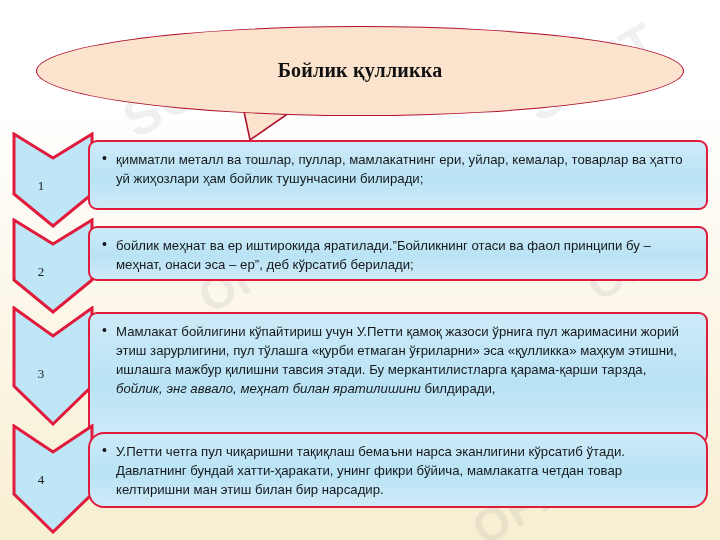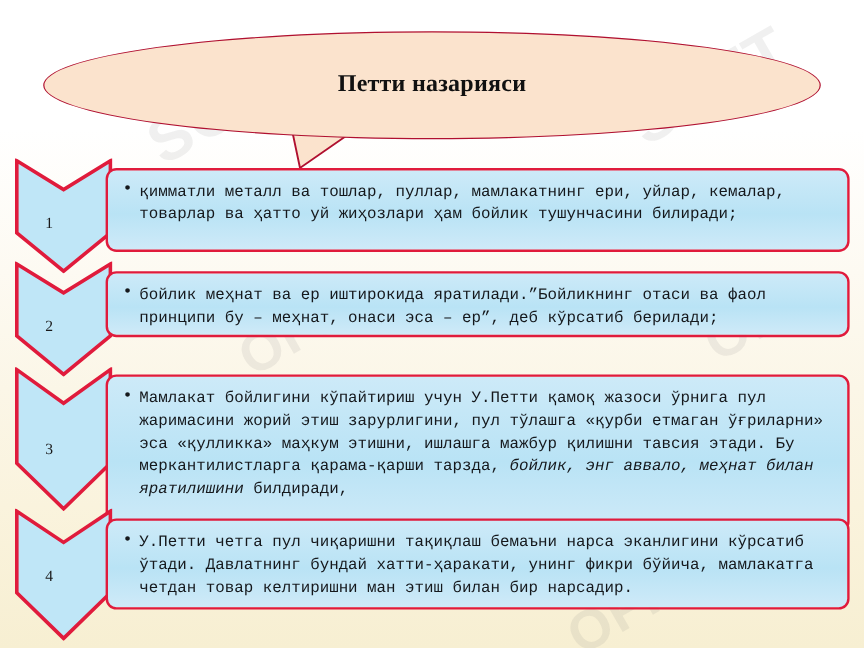--- a/index.html
+++ b/index.html
@@ -123,21 +123,21 @@
     background: linear-gradient(to bottom, #cdeaf8 0%, #b9e3f5 55%, #cfeaf8 100%);
     padding: 8px 14px 8px 10px;
   }
   .box ul {
     margin: 0;
     padding: 0 0 0 16px;
     list-style: none;
   }
   .box li {
     position: relative;
-    font-family: Liberation Mono, monospace;
+    font-family: Liberation Sans, sans-serif;
     font-size: 13.2px;
     line-height: 19px;
     color: #15181c;
     text-align: left;
   }
   .box li::before {
     content: "\2022";
     position: absolute;
     left: -14px;
     top: -1px;
@@ -160,42 +160,42 @@
   #row-2 .box  { top: 8px;  height: 55px; }
 
   #row-3 { top: 306px; }
   #row-3 .chev { top: 0px;  height: 120px; }
   #row-3 .chev-num { top: 60px; }
   #row-3 .box  { top: 6px;  height: 132px; }
 
   #row-4 { top: 424px; }
   #row-4 .chev { top: 0px;  height: 110px; }
   #row-4 .chev-num { top: 48px; }
-  #row-4 .box  { top: 8px;  height: 76px; }
+  #row-4 .box  { top: 8px;  height: 76px; border-radius: 16px; }
 </style>
 </head>
 <body>
 
 <div id="slide">
 
   <div class="wm wm-a" style="left:118px; top:58px;">SOFT</div>
   <div class="wm wm-a" style="left:520px; top:42px;">SOFT</div>
   <div class="wm wm-b" style="left:196px; top:250px;">OFF</div>
   <div class="wm wm-b" style="left:584px; top:238px;">OFF</div>
   <div class="wm wm-b" style="left:470px; top:482px;">OFF</div>
 
   <div id="title-callout">
     <div id="title-tail">
       <svg viewBox="0 0 120 54" width="120" height="54">
         <polygon points="4,2 116,2 44,52 36,14" fill="#fbe3cd" stroke="#b01030" stroke-width="1.6"></polygon>
         <line x1="4" y1="2" x2="116" y2="2" stroke="#fbe3cd" stroke-width="3"></line>
       </svg>
     </div>
     <div id="title-oval">
-      <span id="title-text">Петти назарияси</span>
+      <span id="title-text">Бойлик қулликка</span>
     </div>
   </div>
 
   <div class="row" id="row-1">
     <div class="chev">
       <svg viewBox="0 0 82 96" preserveAspectRatio="none">
         <polygon points="2,2 41,26 80,2 80,62 41,94 2,62" fill="#bfe6f7" stroke="#e01b3c" stroke-width="3"></polygon>
       </svg>
     </div>
     <div class="chev-num">1</div>

